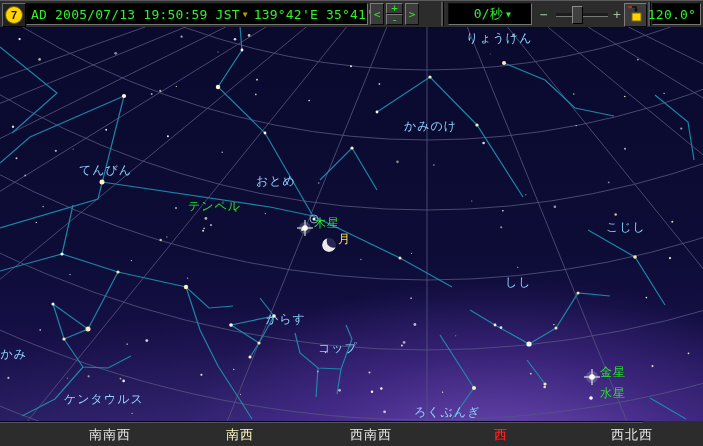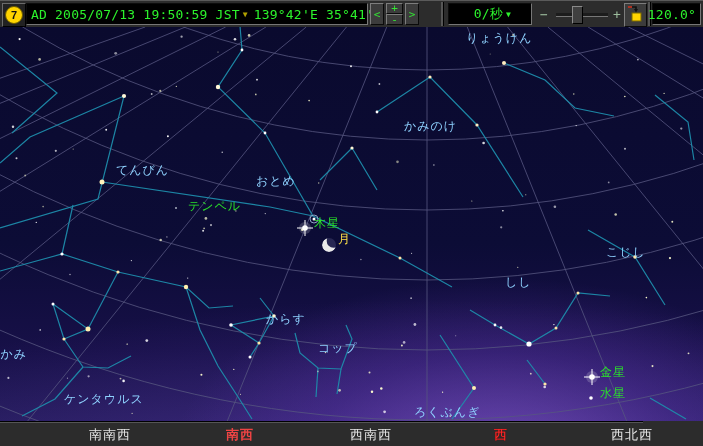--- a/index.html
+++ b/index.html
@@ -290,37 +290,37 @@
           </mask>
         </defs>
         <circle cx="329" cy="245" r="7" fill="#33335e" opacity="0.7"></circle>
         <circle cx="329" cy="245" r="7" fill="#e9e9e9" mask="url(#moonmask)"></circle>
         <circle cx="314" cy="219" r="4" fill="none" stroke="#9ab0d0" stroke-width="1" opacity="0.9"></circle>
         <circle cx="176" cy="208" r="1" fill="#cfd8e0" opacity="0.8"></circle>
       </svg>
     <div id="sky-labels">
         <div class="sky-label" style="left: 466px; top: 3px; color: rgb(143, 210, 255);">りょうけん</div>
         <div class="sky-label" style="left: 404px; top: 91px; color: rgb(143, 210, 255);">かみのけ</div>
-        <div class="sky-label" style="left: 79px; top: 135px; color: rgb(143, 210, 255); margin-left: 37px;">てんびん</div>
+        <div class="sky-label" style="left: 79px; top: 135px; color: rgb(143, 210, 255);">てんびん</div>
         <div class="sky-label" style="left: 256px; top: 146px; color: rgb(143, 210, 255);">おとめ</div>
         <div class="sky-label" style="left: 188px; top: 171px; color: rgb(42, 226, 42); text-align: right;">テンペル</div>
         <div class="sky-label" style="left: 314px; top: 188px; color: rgb(42, 226, 42);">木星</div>
         <div class="sky-label" style="left: 338px; top: 204px; color: rgb(255, 226, 74);">月</div>
-        <div class="sky-label" style="left: 606px; top: 217px; color: rgb(143, 210, 255);">こじし</div>
+        <div class="sky-label" style="left: 606px; top: 192px; color: rgb(143, 210, 255);">こじし</div>
         <div class="sky-label" style="left: 505px; top: 247px; color: rgb(143, 210, 255);">しし</div>
         <div class="sky-label" style="left: 246px; top: 284px; color: rgb(143, 210, 255); margin-left: 20px;">からす</div>
         <div class="sky-label" style="left: 318px; top: 313px; color: rgb(143, 210, 255);">コップ</div>
         <div class="sky-label" style="left: 414px; top: 351px; color: rgb(143, 210, 255); margin-top: 26px;">ろくぶんぎ</div>
         <div class="sky-label" style="left: 64px; top: 364px; color: rgb(143, 210, 255);">ケンタウルス</div>
         <div class="sky-label" style="left: -26px; top: 319px; color: rgb(143, 210, 255);">おおかみ</div>
         <div class="sky-label" style="left: 600px; top: 337px; color: rgb(42, 226, 42);">金星</div>
         <div class="sky-label" style="left: 600px; top: 358px; color: rgb(42, 226, 42);">水星</div>
       </div>
   </div>
 
   <div id="compass">
     <span class="dir-label" style="left: 110px; color: rgb(230, 230, 230);">南南西</span>
-    <span class="dir-label" style="left: 240px; color: #ef4444; font-weight: bold;">南西</span>
+    <span class="dir-label" style="left: 240px; color: #fef9c3;">南西</span>
     <span class="dir-label" style="left: 371px; color: rgb(230, 230, 230);">西南西</span>
     <span class="dir-label" style="left: 501px; color: rgb(255, 42, 42); text-shadow: rgb(170, 0, 0) 0px 0px 1px;">西</span>
     <span class="dir-label" style="left: 632px; color: rgb(230, 230, 230);">西北西</span>
   </div>
 </div>
 
 </body></html>

